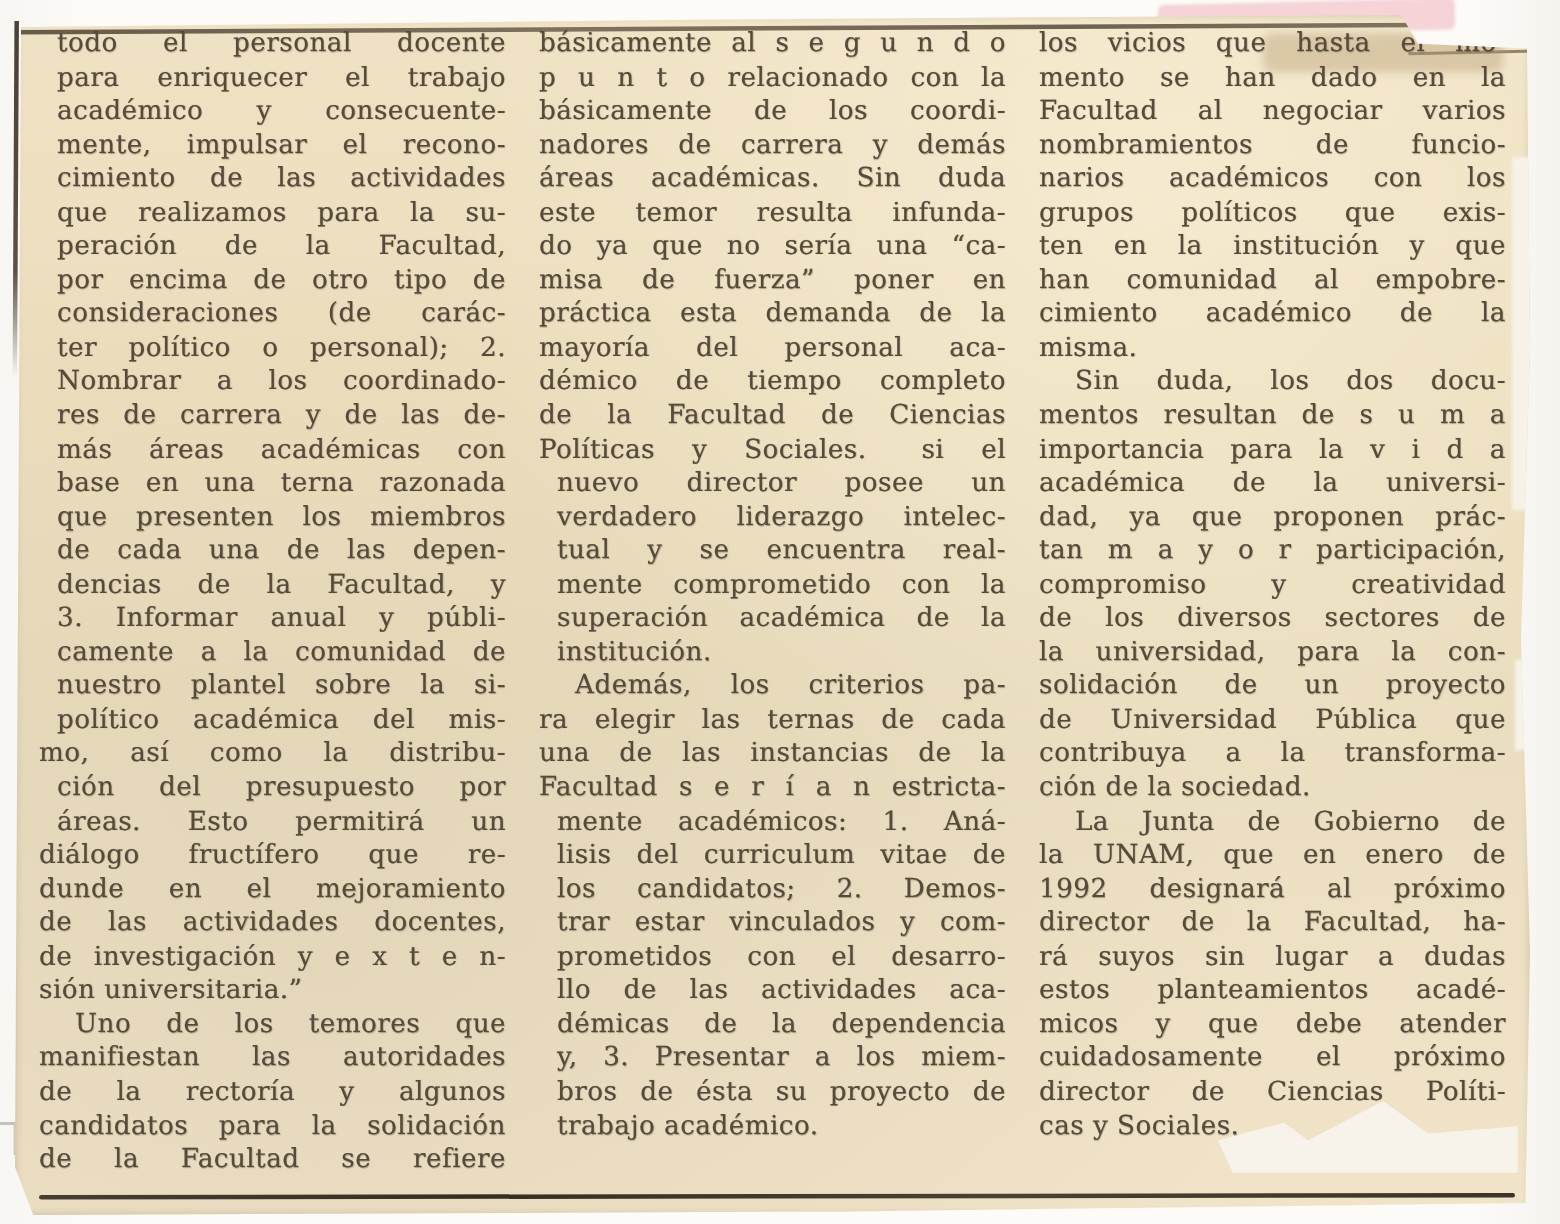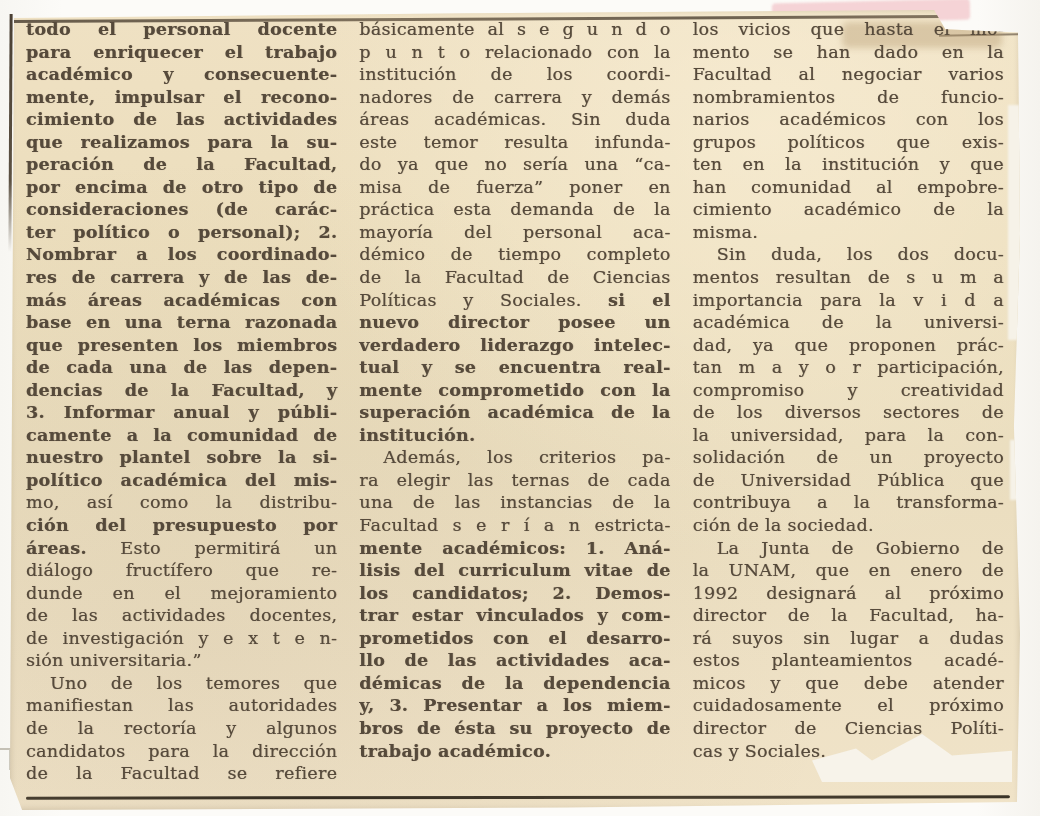--- a/index.html
+++ b/index.html
@@ -45,21 +45,21 @@
   }
   .col{flex:1;min-width:0;}
   .line{
     font-size:17.5px;line-height:22.55px;color:var(--ink,#564a3b);
     text-align:justify;text-align-last:justify;white-space:nowrap;
     letter-spacing:0.3px;
     text-shadow:0.4px 0.4px 0.7px rgba(86,74,59,0.45), -0.2px 0 0.4px rgba(86,74,59,0.25);
   }
   .line.end{text-align-last:left;}
   .line.indent{padding-left:24px;}
-  .line .b{font-weight:bold;}
+  .line .b{font-weight:normal;margin-left:12px;}
   
   .stain-pink{
     position:absolute;left:772px;top:1px;width:198px;height:21px;
     background:rgba(238,178,186,0.55);transform:rotate(-1.4deg);
     border-radius:4px;filter:blur(1px);
   }
   .smudge-tan{
     position:absolute;right:18px;top:12px;width:160px;height:26px;
     background:rgba(176,148,104,0.38);filter:blur(3px);border-radius:6px;
   }
@@ -126,27 +126,27 @@
         <div class="line"><span class="b">ción del presupuesto por</span></div>
         <div class="line"><span class="b">áreas.</span><span> Esto permitirá un</span></div>
         <div class="line"><span>diálogo fructífero que re-</span></div>
         <div class="line"><span>dunde en el mejoramiento</span></div>
         <div class="line"><span>de las actividades docentes,</span></div>
         <div class="line"><span>de investigación y e x t e n-</span></div>
         <div class="line end"><span>sión universitaria.”</span></div>
         <div class="line indent"><span>Uno de los temores que</span></div>
         <div class="line"><span>manifiestan las autoridades</span></div>
         <div class="line"><span>de la rectoría y algunos</span></div>
-        <div class="line"><span>candidatos para la dirección</span></div>
+        <div class="line"><span>candidatos para la solidación</span></div>
         <div class="line"><span>de la Facultad se refiere</span></div>
       </div>
     <div class="col">
         <div class="line"><span>básicamente al s e g u n d o</span></div>
         <div class="line"><span>p u n t o relacionado con la</span></div>
-        <div class="line"><span>institución de los coordi-</span></div>
+        <div class="line"><span>básicamente de los coordi-</span></div>
         <div class="line"><span>nadores de carrera y demás</span></div>
         <div class="line"><span>áreas académicas. Sin duda</span></div>
         <div class="line"><span>este temor resulta infunda-</span></div>
         <div class="line"><span>do ya que no sería una “ca-</span></div>
         <div class="line"><span>misa de fuerza” poner en</span></div>
         <div class="line"><span>práctica esta demanda de la</span></div>
         <div class="line"><span>mayoría del personal aca-</span></div>
         <div class="line"><span>démico de tiempo completo</span></div>
         <div class="line"><span>de la Facultad de Ciencias</span></div>
         <div class="line"><span>Políticas y Sociales. </span><span class="b">si el</span></div>

